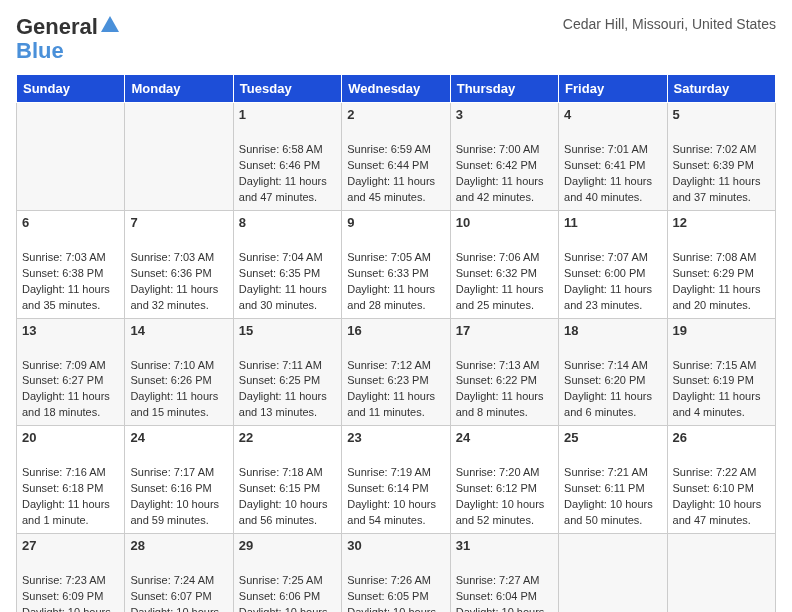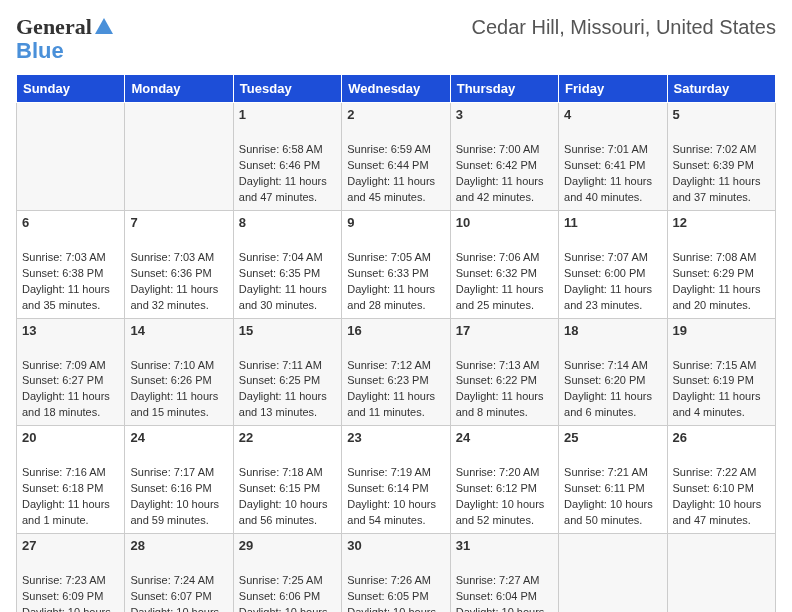--- a/index.html
+++ b/index.html
@@ -21,37 +21,37 @@
       flex-direction: column;
       align-items: flex-start;
     }
     .logo-text {
       font-size: 22px;
       font-weight: bold;
       color: #333;
       line-height: 1;
     }
     .logo-line {
-      display: flex; align-items: flex-end; font-family: Liberation Serif, serif;
+      display: flex; align-items: flex-start;
     }
     .logo-bottom-text {
       font-size: 22px;
       font-weight: bold;
       color: #4a90d9;
     }
     .title-area {
       text-align: right;
     }
     .month-title {
       font-size: 36px;
       font-weight: bold;
       color: #333;
     }
     .location {
-      font-size: 20px;
+      font-size: 14px;
       color: #555;
     }
     table {
       width: 100%;
       border-collapse: collapse;
       table-layout: fixed;
     }
     thead tr th {
       background: #1d4ed8;
       color: #fff;

